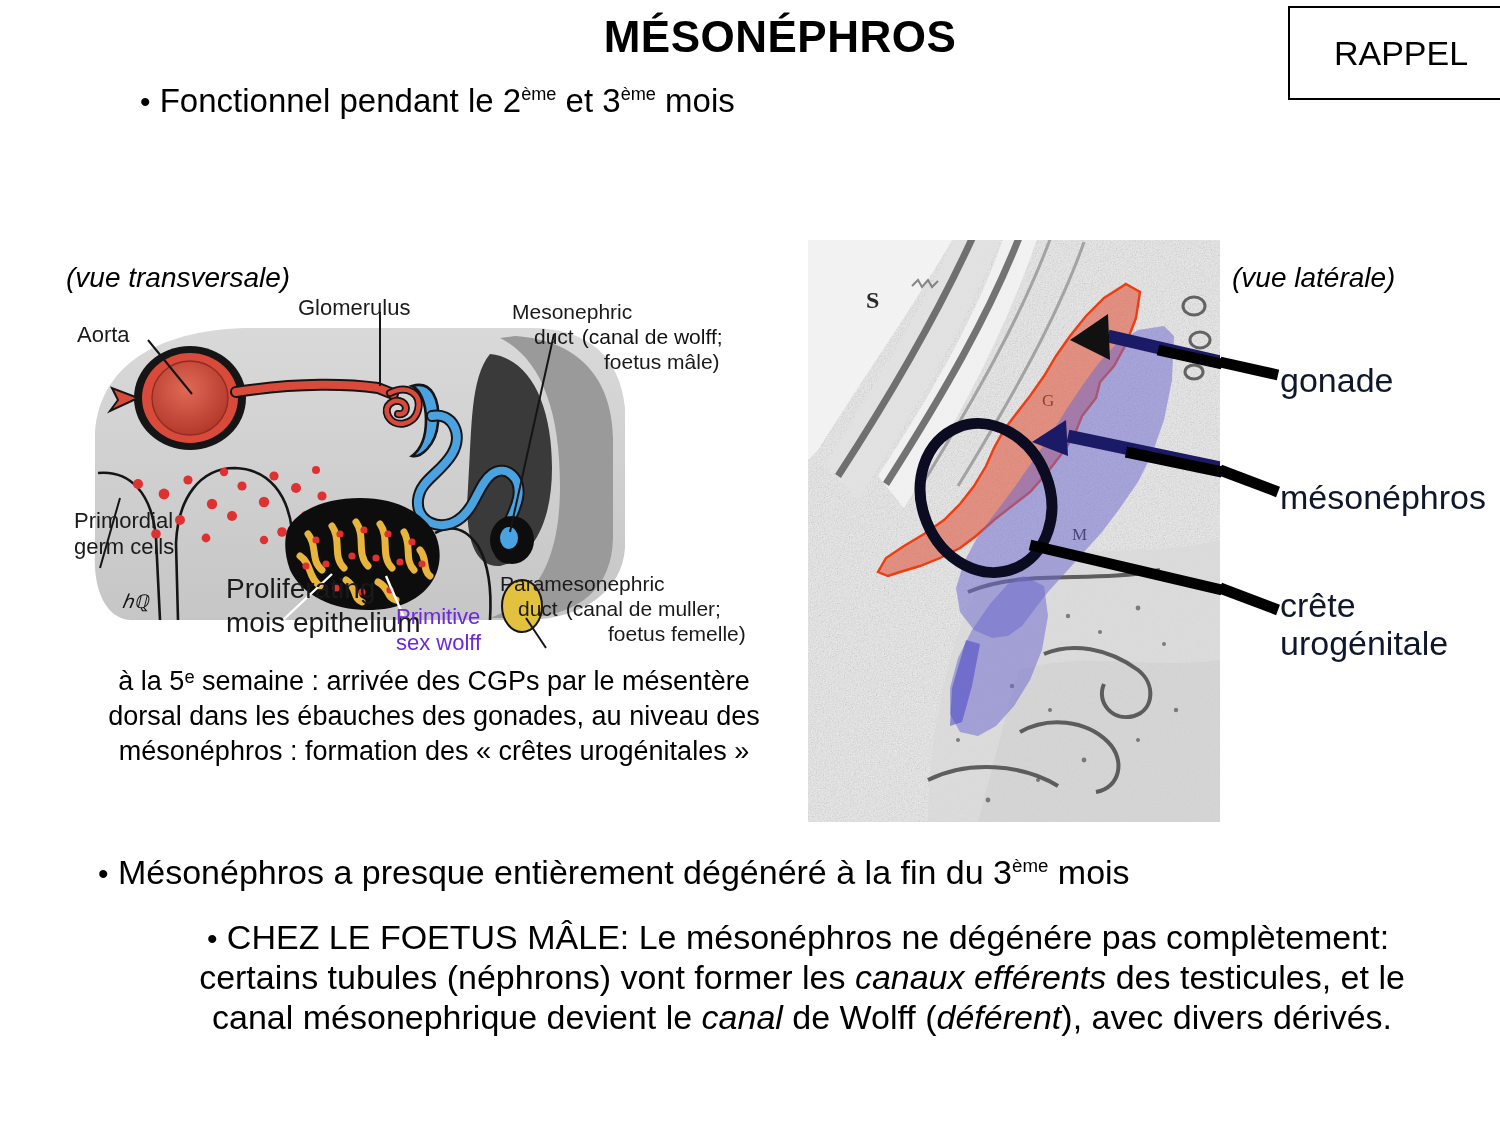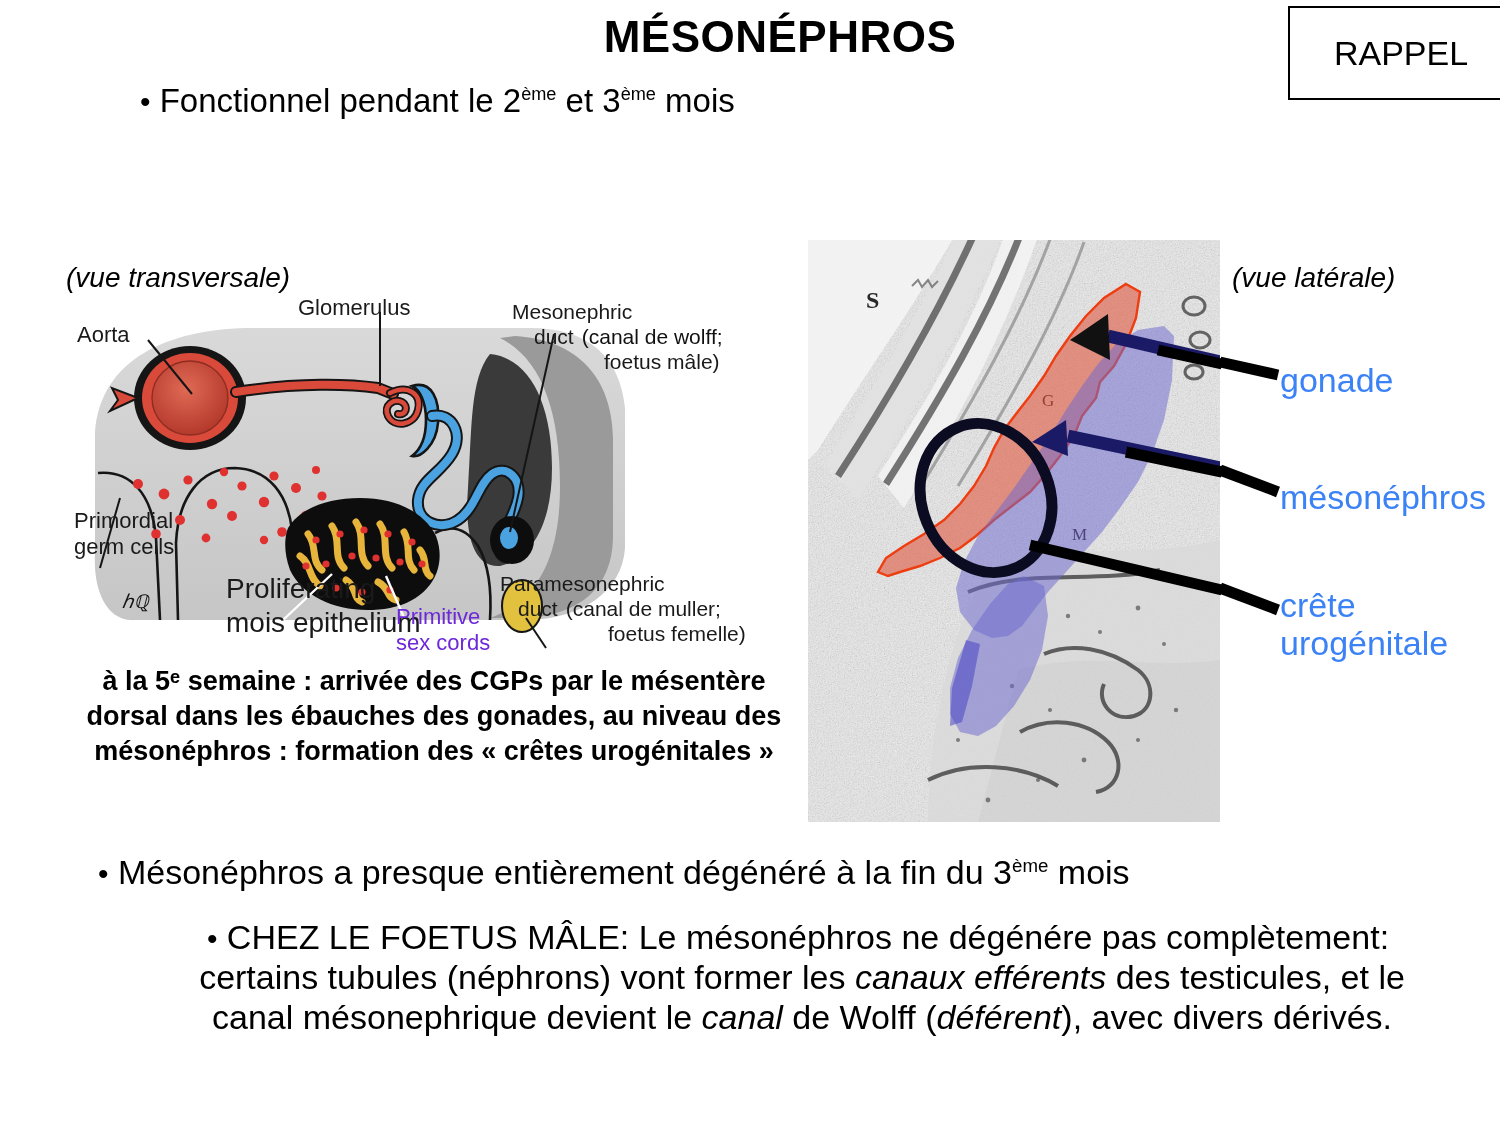--- a/index.html
+++ b/index.html
@@ -69,36 +69,36 @@
   }
   #left-fig svg { display: block; }
   .dg-label-sm {
     font-family: "Liberation Sans", sans-serif;
     font-size: 19px; fill: #111;
   }
 
   
   #left-caption {
     position: absolute; left: 34px; top: 664px; width: 740px;
-    text-align: center; font-size: 27px; line-height: 1.30; color: #000; font-weight: bold;
+    text-align: center; font-size: 27px; line-height: 1.30; color: #000;
   }
   #left-caption span { display: block; }
 
   
   #histo {
     position: absolute; left: 778px; top: 240px;
     width: 412px; height: 582px;
     overflow: hidden;
     background: #e9e9e9;
   }
   #histo svg { display:block; }
 
   
   .rlabel {
-    position: absolute; font-size: 34px; color: #3b82f6; line-height: 1.12;
+    position: absolute; font-size: 34px; color: #0f172a; line-height: 1.12;
     font-family: "Liberation Sans", sans-serif;
   }
   #rl-gonade { left: 1250px; top: 361px; }
   #rl-meso   { left: 1250px; top: 478px; }
   #rl-crete  { left: 1250px; top: 586px; }
   #rl-crete span { display:block; }
 
   
   #leaders { position: absolute; left: 0; top: 0; width: 1500px; height: 1125px; pointer-events: none; }
 </style>
@@ -288,21 +288,21 @@
     <div>germ cells</div>
   </div>
 
   <div style="position:absolute;left:196px;top:572px;font-size:28px;color:#1a1a1a;line-height:1.2;">
     <div>Proliferating</div>
     <div>mois epithelium</div>
   </div>
 
   <div style="position:absolute;left:366px;top:604px;font-size:22px;color:#6d28d9;line-height:1.2;">
     <div>Primitive</div>
-    <div>sex cords</div>
+    <div>sex wolff</div>
   </div>
 
   <div style="position:absolute;left:470px;top:572px;font-size:21px;color:#1a1a1a;line-height:1.18;">
     <div>Paramesonephric</div>
     <div style="display:flex;gap:8px;">
       <span style="margin-left:18px;">duct</span>
       <span>(canal de muller;</span>
     </div>
     <div style="margin-left:108px;">foetus femelle)</div>
   </div>

